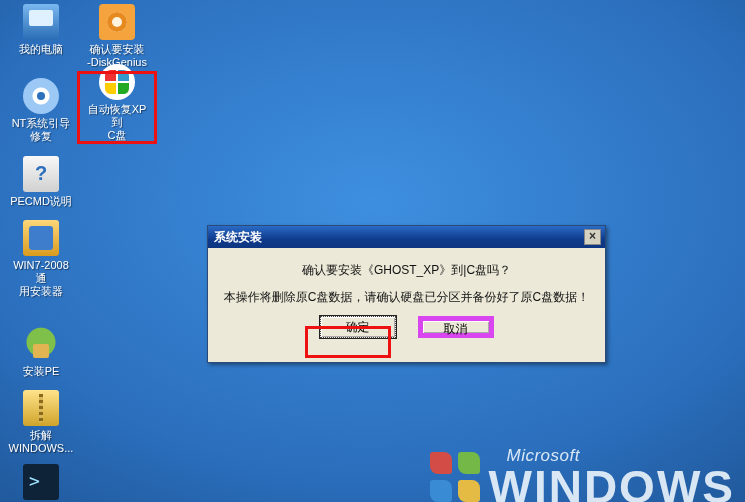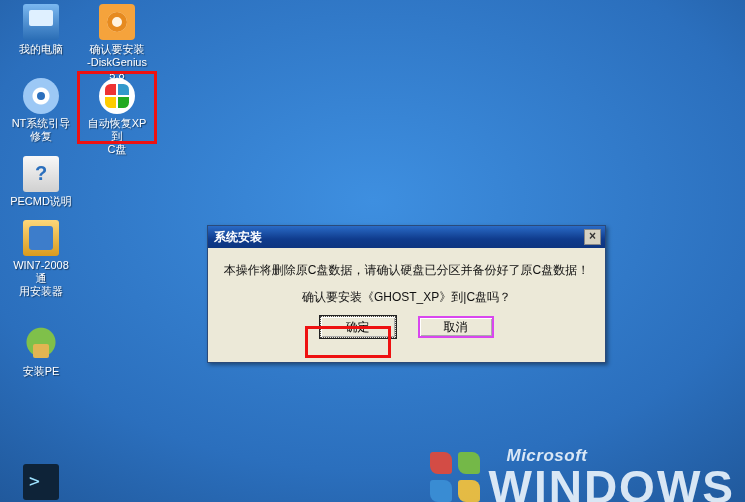--- a/index.html
+++ b/index.html
@@ -48,21 +48,21 @@
   
   .hl {
     position:absolute; border:3px solid #e11; pointer-events:none;
   }
   
   #winlogo {
     position:absolute; right:10px; bottom:-6px; color:#e8f2fb;
     text-align:left; font-family:"Franklin Gothic Medium","Arial Narrow",sans-serif;
     opacity:.92;
   }
-  #winlogo .ms { font-size:17px; font-style:italic; letter-spacing:.5px; margin-left:18px;font-weight:bold;}
+  #winlogo .ms { font-size:17px; font-style:italic; letter-spacing:.5px; margin-left:18px;}
   #winlogo .win { font-size:46px; letter-spacing:2px; line-height:42px; font-weight:600;}
   #winlogo .flag {
     position:absolute; left:-58px; top:6px; width:50px; height:50px;
   }
   #winlogo .flag span{position:absolute;width:22px;height:22px;border-radius:3px 8px 3px 8px;}
   #winlogo .flag .r{background:#e24a3b;left:0;top:0;}
   #winlogo .flag .g{background:#7bbf3f;right:0;top:0;}
   #winlogo .flag .bl{background:#3b8fd6;left:0;bottom:0;}
   #winlogo .flag .y{background:#f5c23b;right:0;bottom:0;}
   
@@ -85,21 +85,21 @@
   }
   #dialog .body {
     padding:14px 12px 0; font-size:12px; color:#111; text-align:center;
   }
   #dialog .body p { margin-bottom:10px; }
   #dialog .buttons {
     display:flex; justify-content:center; gap:22px; margin-top:6px;
   }
   #dialog button {
     width:76px; height:22px; font-size:12px; font-family:inherit;
-    background:#ece9d8; border:2px solid #d946ef;
+    background:#ece9d8; border:5px solid #d946ef;
     box-shadow:inset 1px 1px 0 #fff, inset -1px -1px 0 #aaa;
   }
   #dialog button.default {
     outline:1px solid #222; border:1px dotted #444;
     box-shadow:inset 1px 1px 0 #fff, inset -1px -1px 0 #aaa, 0 0 0 1px #2a5aa8;
   }
 </style>
 </head>
 <body>
 
@@ -125,34 +125,40 @@
     <div class="label">
       <span>WIN7-2008通</span><br><span>用安装器</span>
     </div>
   </div>
 
   <div class="icon col1" style="top:326px">
     <div class="img pe-icon"></div>
     <div class="label">安装PE</div>
   </div>
 
+  <div class="icon col1" style="top:390px">
+    <div class="img zip-icon"></div>
+    <div class="label">
+      <span>拆解</span><br><span>WINDOWS...</span>
+    </div>
+  </div>
 
   <div class="icon col1" style="top:464px">
     <div class="img cmd-icon"></div>
 
   </div>
 
   <div class="icon col2" style="top:4px">
     <div class="img disk-icon"></div>
     <div class="label">
       <span>确认要安装</span><br><span>-DiskGenius 5.8</span>
     </div>
   </div>
 
-  <div class="icon col2" style="top:78px">
+  <div class="icon col2" style="top:64px">
     <div class="img flag-icon">
         <span class="y"></span>
         <span class="b"></span>
       </div>
     <div class="label">
       <span>自动恢复XP到</span><br><span>C盘</span>
     </div>
   </div>
 
   <div class="hl" style="left:77px; top:71px; width:80px; height:73px;"></div>
@@ -169,22 +175,22 @@
   </div>
 
   <div id="dialog">
     <div class="titlebar">
       <span>系统安装</span>
       <span class="closebtn">
         <span>×</span>
       </span>
     </div>
     <div class="body">
+      <p>确认要安装《GHOST_XP》到|C盘吗？</p>
       <p>本操作将删除原C盘数据，请确认硬盘已分区并备份好了原C盘数据！</p>
-      <p>确认要安装《GHOST_XP》到|C盘吗？</p>
       <div class="buttons">
         <button class="default">确定</button>
         <button>取消</button>
       </div>
     </div>
   </div>
 
   <div class="hl" style="left:305px; top:326px; width:86px; height:32px;"></div>
 
 </div>

